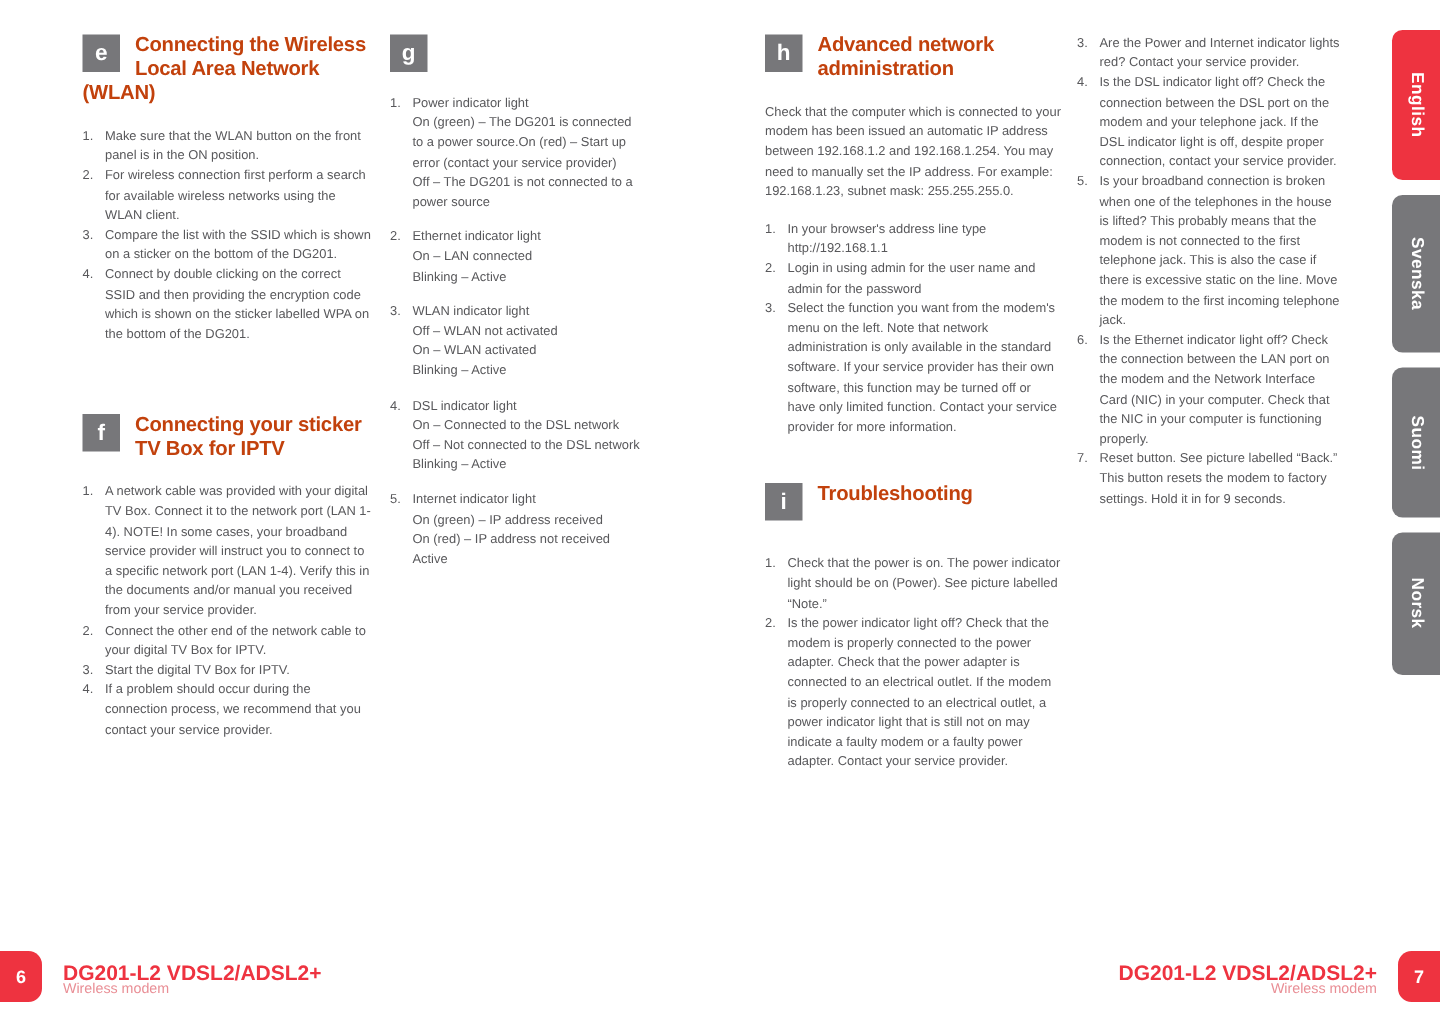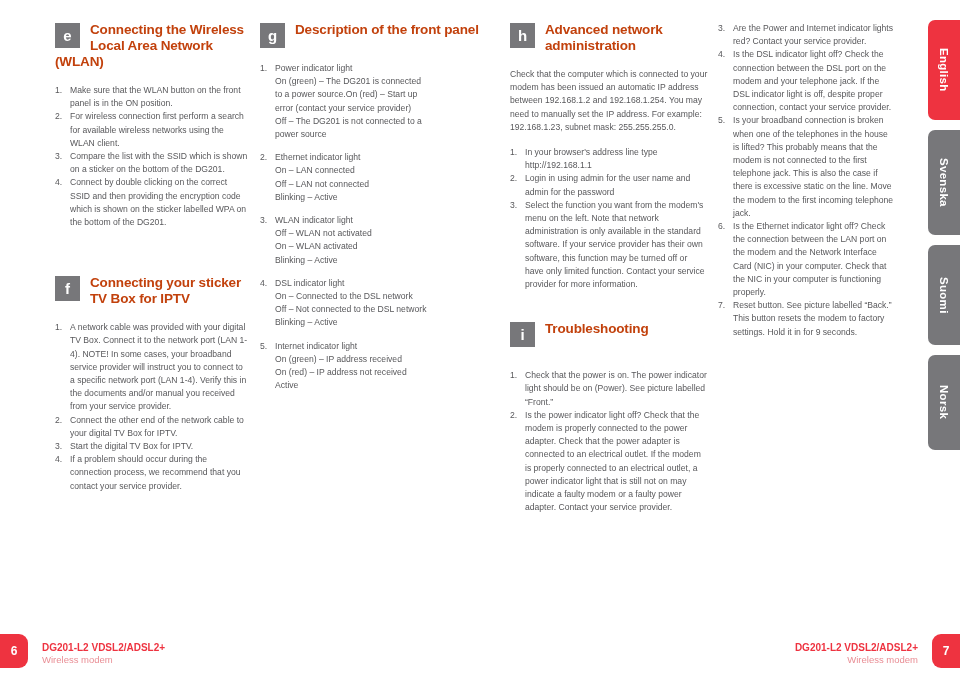--- a/index.html
+++ b/index.html
@@ -169,21 +169,21 @@
     justify-content: center;
     border-top-right-radius: 9px;
     border-bottom-right-radius: 9px;
   }
   .footer-text {
     margin-left: 14px;
     padding-bottom: 2px;
   }
   .footer-title {
     color: #ee3340;
-    font-size: 10px;
+    font-size: 14px;
     font-weight: bold;
     line-height: 12px;
   }
   .footer-sub {
     color: #e98e95;
     font-size: 9.5px;
     line-height: 12px;
   }
 
   .footer-right {
@@ -240,36 +240,34 @@
         <li>Start the digital TV Box for IPTV.</li>
         <li>If a problem should occur during the connection process, we recommend that you contact your service provider.</li>
       </ol>
 
     </div>
 
     <div class="col col-2">
 
       <div class="section-head">
         <div class="badge">g</div>
-        <div class="section-title">Description of the front panel</div>
       </div>
 
       <ol class="steps spaced">
         <li>
           <span class="lead">Power indicator light</span>
           <span class="sub">On (green) – The DG201 is connected</span>
           <span class="sub">to a power source.On (red) – Start up</span>
           <span class="sub">error (contact your service provider)</span>
           <span class="sub">Off – The DG201 is not connected to a</span>
           <span class="sub">power source</span>
         </li>
         <li>
           <span class="lead">Ethernet indicator light</span>
           <span class="sub">On – LAN connected</span>
-          <span class="sub">Off – LAN not connected</span>
           <span class="sub">Blinking – Active</span>
         </li>
         <li>
           <span class="lead">WLAN indicator light</span>
           <span class="sub">Off – WLAN not activated</span>
           <span class="sub">On – WLAN activated</span>
           <span class="sub">Blinking – Active</span>
         </li>
         <li>
           <span class="lead">DSL indicator light</span>
@@ -305,21 +303,21 @@
       <div class="gap-lg"></div>
 
       <div class="section-head">
         <div class="badge">i</div>
         <div class="section-title">Troubleshooting</div>
       </div>
 
       <div class="gap-sm"></div>
 
       <ol class="steps">
-        <li>Check that the power is on. The power indicator light should be on (Power). See picture labelled “Front.”</li>
+        <li>Check that the power is on. The power indicator light should be on (Power). See picture labelled “Note.”</li>
         <li>Is the power indicator light off? Check that the modem is properly connected to the power adapter. Check that the power adapter is connected to an electrical outlet. If the modem is properly connected to an electrical outlet, a power indicator light that is still not on may indicate a faulty modem or a faulty power adapter. Contact your service provider.</li>
       </ol>
 
     </div>
 
     <div class="col col-4">
 
       <ol class="steps" id="tsright" style="counter-reset: step 2;">
         <li>Are the Power and Internet indicator lights red? Contact your service provider.</li>
         <li>Is the DSL indicator light off? Check the connection between the DSL port on the modem and your telephone jack. If the DSL indicator light is off, despite proper connection, contact your service provider.</li>

